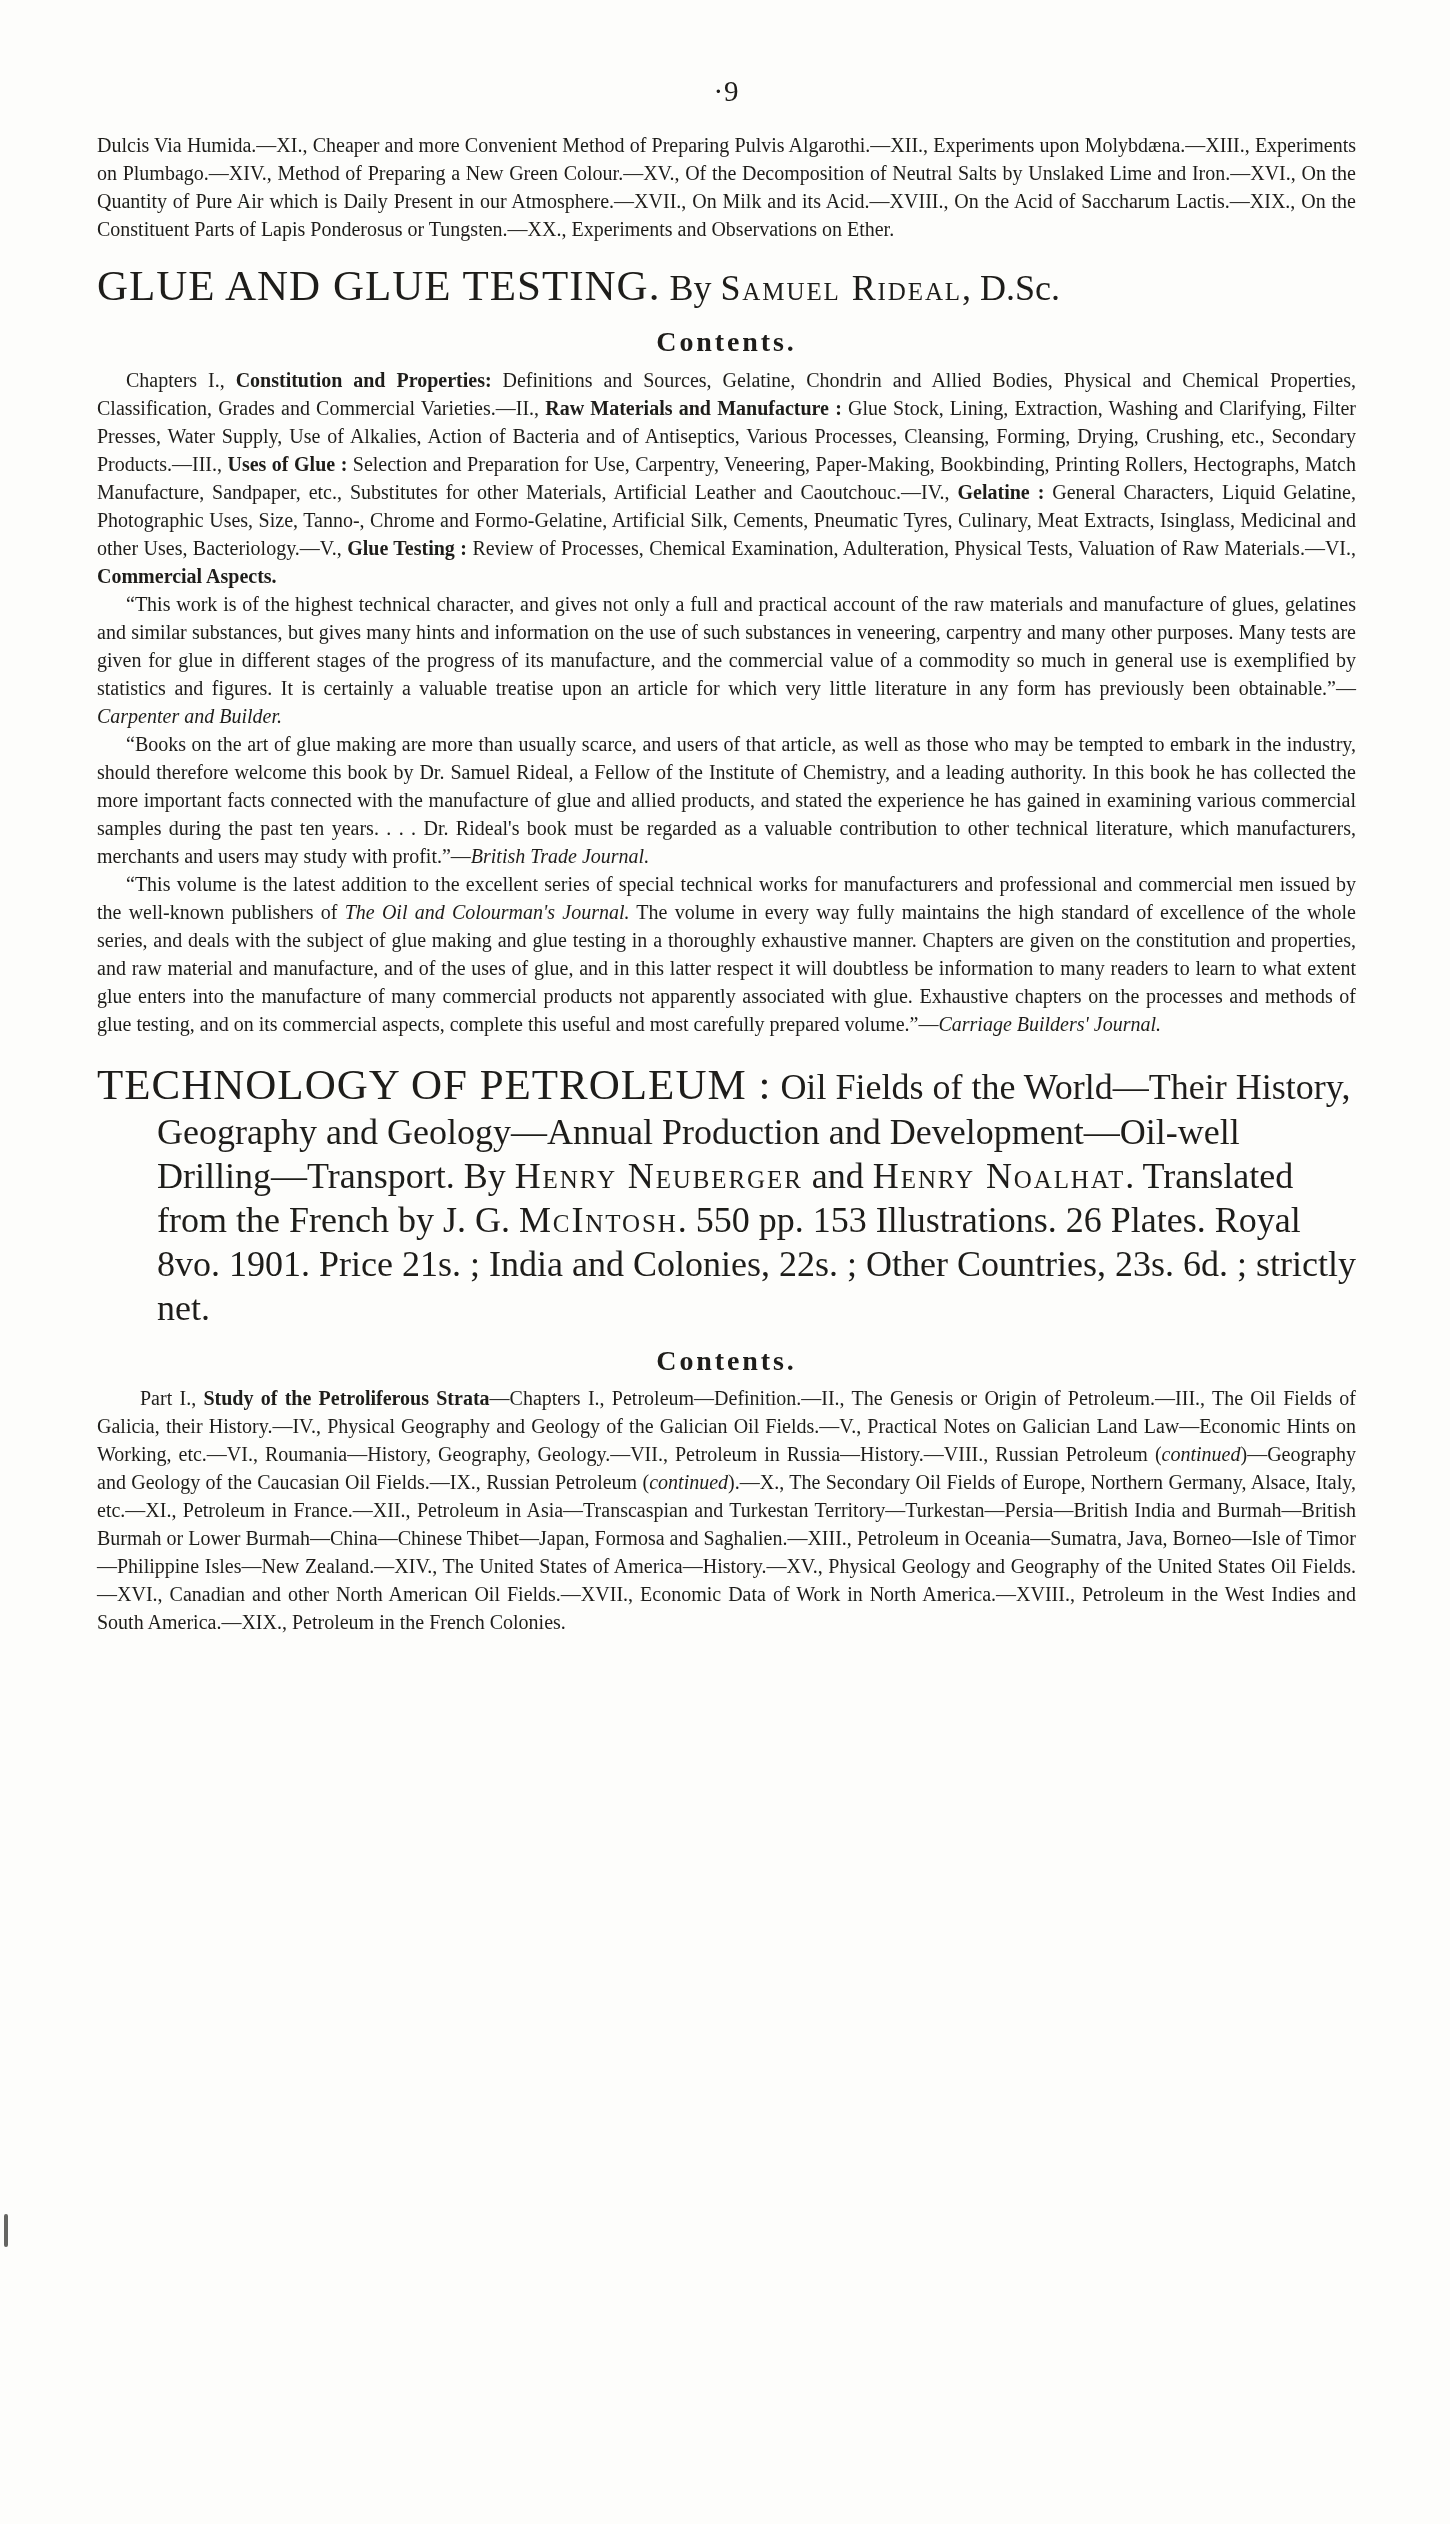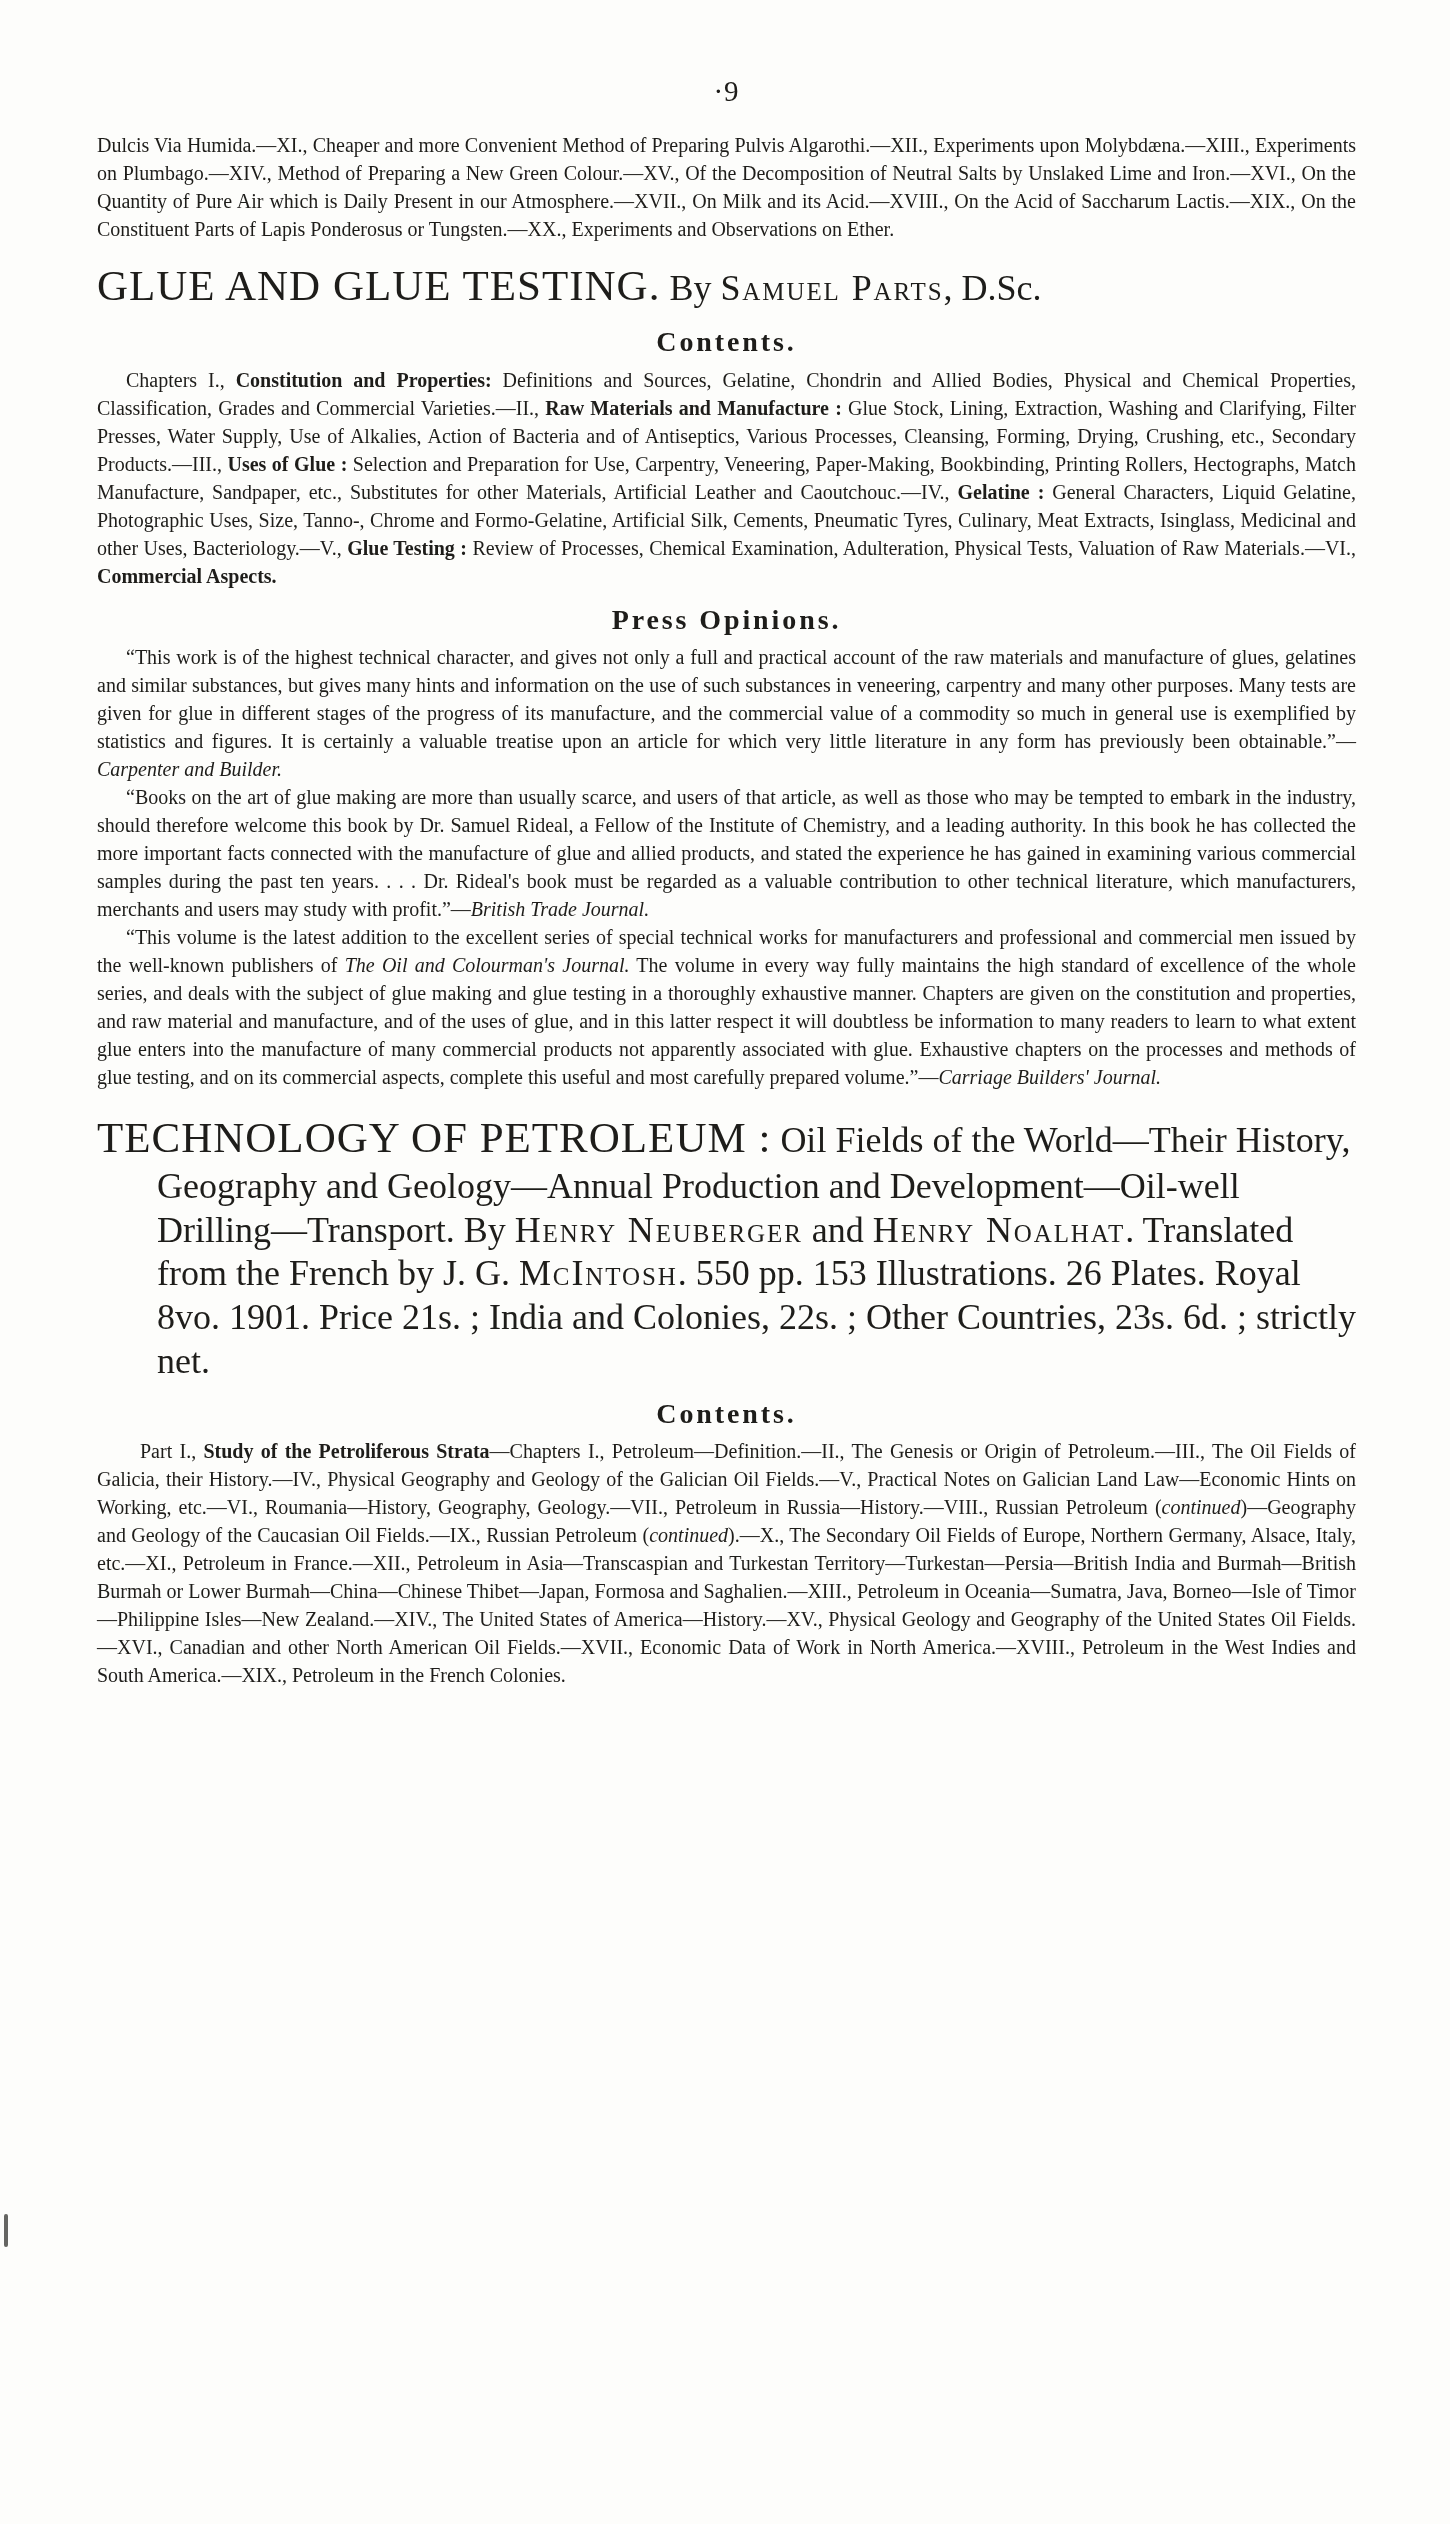--- a/index.html
+++ b/index.html
@@ -75,24 +75,23 @@
 </head>
 <body>
 
 <div class="page">
 
   <div class="page-number">·9</div>
 
   <p class="body-text continuation">Dulcis Via Humida.—XI., Cheaper and more Convenient Method of Preparing Pulvis Algarothi.—XII., Experiments upon Molybdæna.—XIII., Experiments on Plumbago.—XIV., Method of Preparing a New Green Colour.—XV., Of the Decomposition of Neutral Salts by Unslaked Lime and Iron.—XVI., On the Quantity of Pure Air which is Daily Present in our Atmosphere.—XVII., On Milk and its Acid.—XVIII., On the Acid of Saccharum Lactis.—XIX., On the Constituent Parts of Lapis Ponderosus or Tungsten.—XX., Experiments and Observations on Ether.</p>
 
   <section class="book-entry">
-    <h2 class="entry-title"><span class="k-xl">GLUE AND GLUE TESTING.</span><span class="k-lg">  By </span><span class="seg-sc k-lg">Samuel Parts</span><span class="k-lg">, D.Sc.</span></h2>
+    <h2 class="entry-title"><span class="k-xl">GLUE AND GLUE TESTING.</span><span class="k-lg">  By </span><span class="seg-sc k-lg">Samuel Rideal</span><span class="k-lg">, D.Sc.</span></h2>
     <h3 class="center-heading">Contents.</h3>
     <p class="body-text indented"><span>Chapters I., </span><span class="seg-b">Constitution and Properties:</span><span> Definitions and Sources, Gelatine, Chondrin and Allied Bodies, Physical and Chemical Properties, Classification, Grades and Commercial Varieties.—II., </span><span class="seg-b">Raw Materials and Manufacture :</span><span> Glue Stock, Lining, Extraction, Washing and Clarifying, Filter Presses, Water Supply, Use of Alkalies, Action of Bacteria and of Antiseptics, Various Processes, Cleansing, Forming, Drying, Crushing, etc., Secondary Products.—III., </span><span class="seg-b">Uses of Glue :</span><span> Selection and Preparation for Use, Carpentry, Veneering, Paper-Making, Bookbinding, Printing Rollers, Hectographs, Match Manufacture, Sandpaper, etc., Substitutes for other Materials, Artificial Leather and Caoutchouc.—IV., </span><span class="seg-b">Gelatine :</span><span> General Characters, Liquid Gelatine, Photographic Uses, Size, Tanno-, Chrome and Formo-Gelatine, Artificial Silk, Cements, Pneumatic Tyres, Culinary, Meat Extracts, Isinglass, Medicinal and other Uses, Bacteriology.—V., </span><span class="seg-b">Glue Testing :</span><span> Review of Processes, Chemical Examination, Adulteration, Physical Tests, Valuation of Raw Materials.—VI., </span><span class="seg-b">Commercial Aspects.</span></p>
-    <h3 class="center-heading">Press Opinions.</h3>
     <p class="body-text indented"><span>“This work is of the highest technical character, and gives not only a full and practical account of the raw materials and manufacture of glues, gelatines and similar substances, but gives many hints and information on the use of such substances in veneering, carpentry and many other purposes.  Many tests are given for glue in different stages of the progress of its manufacture, and the commercial value of a commodity so much in general use is exemplified by statistics and figures.  It is certainly a valuable treatise upon an article for which very little literature in any form has previously been obtainable.”—</span><span class="seg-i">Carpenter and Builder.</span></p>
     <p class="body-text indented"><span>“Books on the art of glue making are more than usually scarce, and users of that article, as well as those who may be tempted to embark in the industry, should therefore welcome this book by Dr. Samuel Rideal, a Fellow of the Institute of Chemistry, and a leading authority. In this book he has collected the more important facts connected with the manufacture of glue and allied products, and stated the experience he has gained in examining various commercial samples during the past ten years. . . . Dr. Rideal's book must be regarded as a valuable contribution to other technical literature, which manufacturers, merchants and users may study with profit.”—</span><span class="seg-i">British Trade Journal.</span></p>
     <p class="body-text indented"><span>“This volume is the latest addition to the excellent series of special technical works for manufacturers and professional and commercial men issued by the well-known publishers of </span><span class="seg-i">The Oil and Colourman's Journal.</span><span>  The volume in every way fully maintains the high standard of excellence of the whole series, and deals with the subject of glue making and glue testing in a thoroughly exhaustive manner.  Chapters are given on the constitution and properties, and raw material and manufacture, and of the uses of glue, and in this latter respect it will doubtless be information to many readers to learn to what extent glue enters into the manufacture of many commercial products not apparently associated with glue.  Exhaustive chapters on the processes and methods of glue testing, and on its commercial aspects, complete this useful and most carefully prepared volume.”—</span><span class="seg-i">Carriage Builders' Journal.</span></p>
   </section>
 
   <section class="book-entry petroleum">
     <h2 class="entry-title"><span class="k-xl">TECHNOLOGY OF PETROLEUM :</span><span class="k-lg"> Oil Fields of the World—Their History, Geography and Geology—Annual Production and Development—Oil-well Drilling—Transport.  By </span><span class="seg-sc k-lg">Henry Neuberger</span><span class="k-lg"> and </span><span class="seg-sc k-lg">Henry Noalhat</span><span class="k-lg">.  Translated from the French by J. G. </span><span class="seg-sc k-lg">McIntosh</span><span class="k-lg">. 550 pp. 153 Illustrations. 26 Plates. Royal 8vo. 1901.  Price 21s. ;  India and Colonies, 22s. ;  Other Countries, 23s. 6d. ;  strictly net.</span></h2>
     <h3 class="center-heading">Contents.</h3>
     <p class="body-text indented-more"><span>Part I., </span><span class="seg-b">Study of the Petroliferous Strata</span><span>—Chapters I., Petroleum—Definition.—II., The Genesis or Origin of Petroleum.—III., The Oil Fields of Galicia, their History.—IV., Physical Geography and Geology of the Galician Oil Fields.—V., Practical Notes on Galician Land Law—Economic Hints on Working, etc.—VI., Roumania—History, Geography, Geology.—VII., Petroleum in Russia—History.—VIII., Russian Petroleum (</span><span class="seg-i">continued</span><span>)—Geography and Geology of the Caucasian Oil Fields.—IX., Russian Petroleum (</span><span class="seg-i">continued</span><span>).—X., The Secondary Oil Fields of Europe, Northern Germany, Alsace, Italy, etc.—XI., Petroleum in France.—XII., Petroleum in Asia—Transcaspian and Turkestan Territory—Turkestan—Persia—British India and Burmah—British Burmah or Lower Burmah—China—Chinese Thibet—Japan, Formosa and Saghalien.—XIII., Petroleum in Oceania—Sumatra, Java, Borneo—Isle of Timor—Philippine Isles—New Zealand.—XIV., The United States of America—History.—XV., Physical Geology and Geography of the United States Oil Fields.—XVI., Canadian and other North American Oil Fields.—XVII., Economic Data of Work in North America.—XVIII., Petroleum in the West Indies and South America.—XIX., Petroleum in the French Colonies.</span></p>
   </section>

